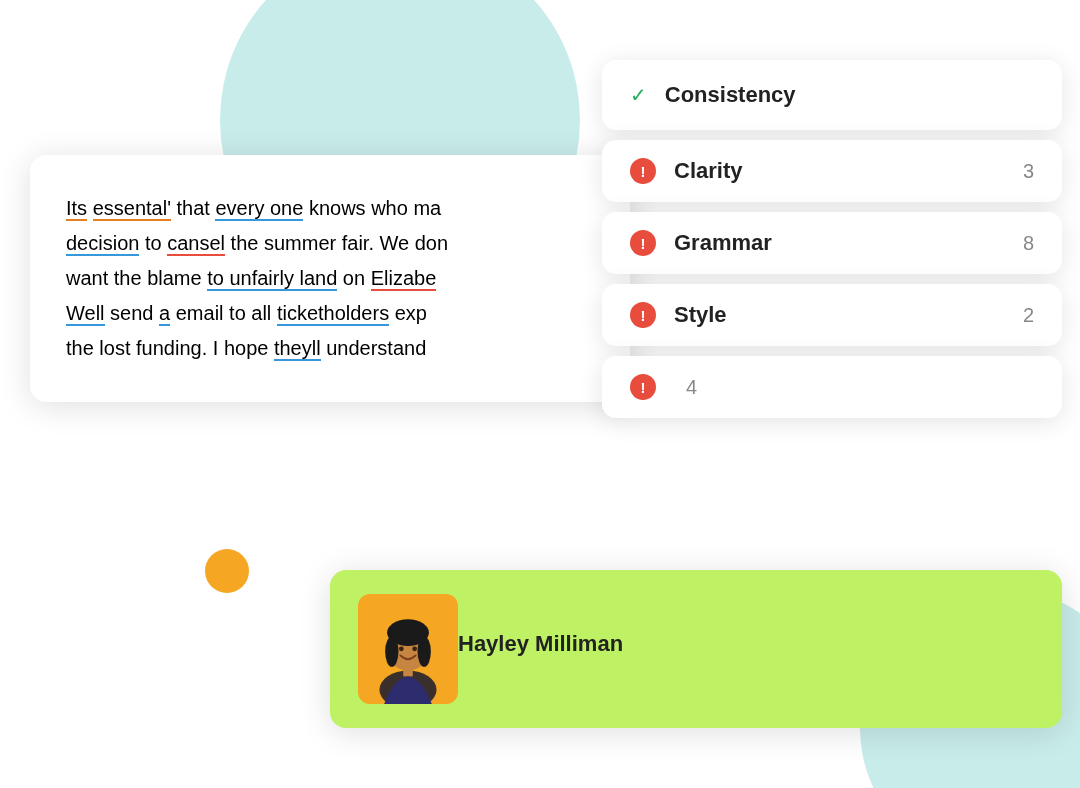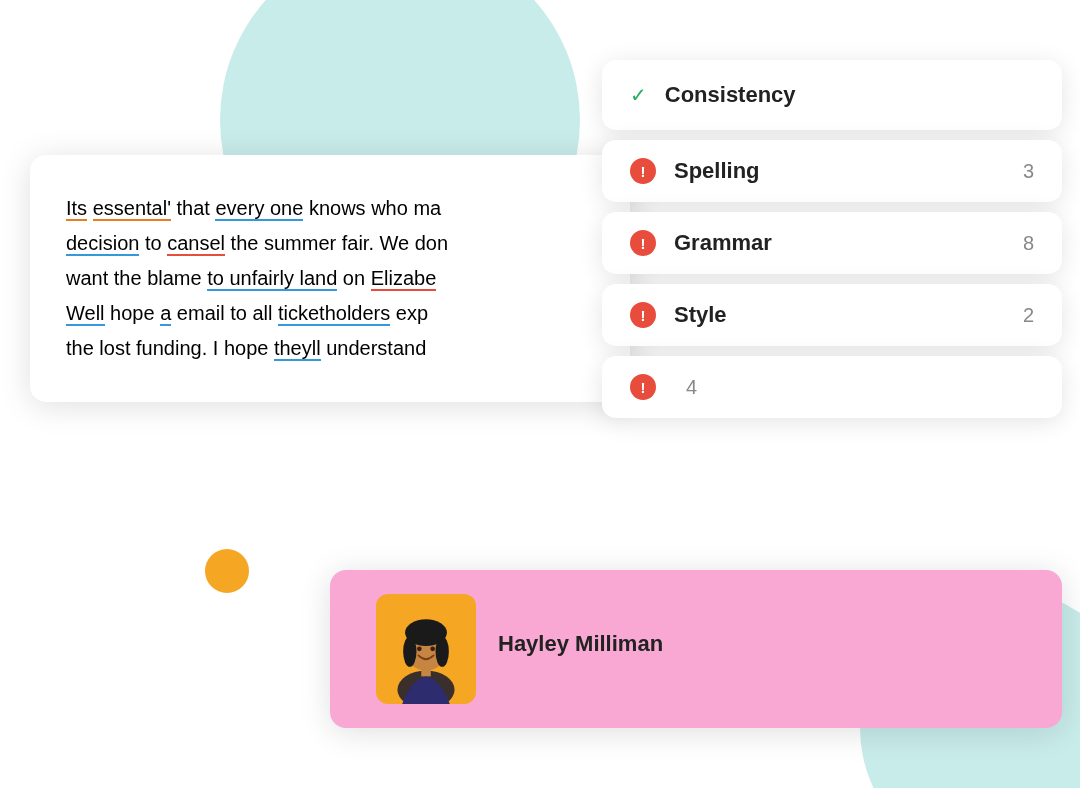--- a/index.html
+++ b/index.html
@@ -137,27 +137,26 @@
       font-weight: 400;
       margin-left: 12px;
     }
 
     
     .profile-card {
       position: absolute;
       bottom: 60px;
       left: 330px;
       right: 18px;
-      background: #f9a8d4;
+      background: #bef264;
       border-radius: 16px;
       box-shadow: 0 4px 32px rgba(0,0,0,0.13);
-      padding: 24px 46px;
+      padding: 24px 28px;
       display: flex;
       align-items: center;
-      gap: 22px;
       z-index: 3;
     }
 
     .avatar {
       width: 100px;
       height: 110px;
       border-radius: 12px;
       background: #f5a623;
       overflow: hidden;
       flex-shrink: 0;
@@ -225,42 +224,42 @@
     <span> to </span>
     <span class="underline-red">cansel</span>
     <span> the summer fair. We don</span>
     <br>
     <span>want the blame </span>
     <span class="underline-blue">to unfairly land</span>
     <span> on </span>
     <span class="underline-red">Elizabe</span>
     <br>
     <span class="underline-blue">Well</span>
-    <span> hope </span>
+    <span> send </span>
     <span class="underline-blue">a</span>
     <span> email to all </span>
     <span class="underline-blue">ticketholders</span>
     <span> exp</span>
     <br>
     <span>the lost funding. I hope </span>
     <span class="underline-blue">theyll</span>
     <span> understand</span>
   </div>
 </div>
 
 <div class="sidebar-cards">
 
   <div class="check-card">
     <span class="check-icon">✓</span>
     <span class="check-label">Consistency</span>
   </div>
 
   <div class="issue-card">
     <div class="issue-icon">!</div>
-    <span class="issue-label">Spelling</span>
+    <span class="issue-label">Clarity</span>
     <span class="issue-count">3</span>
   </div>
 
   <div class="issue-card">
     <div class="issue-icon">!</div>
     <span class="issue-label">Grammar</span>
     <span class="issue-count">8</span>
   </div>
 
   <div class="issue-card">

